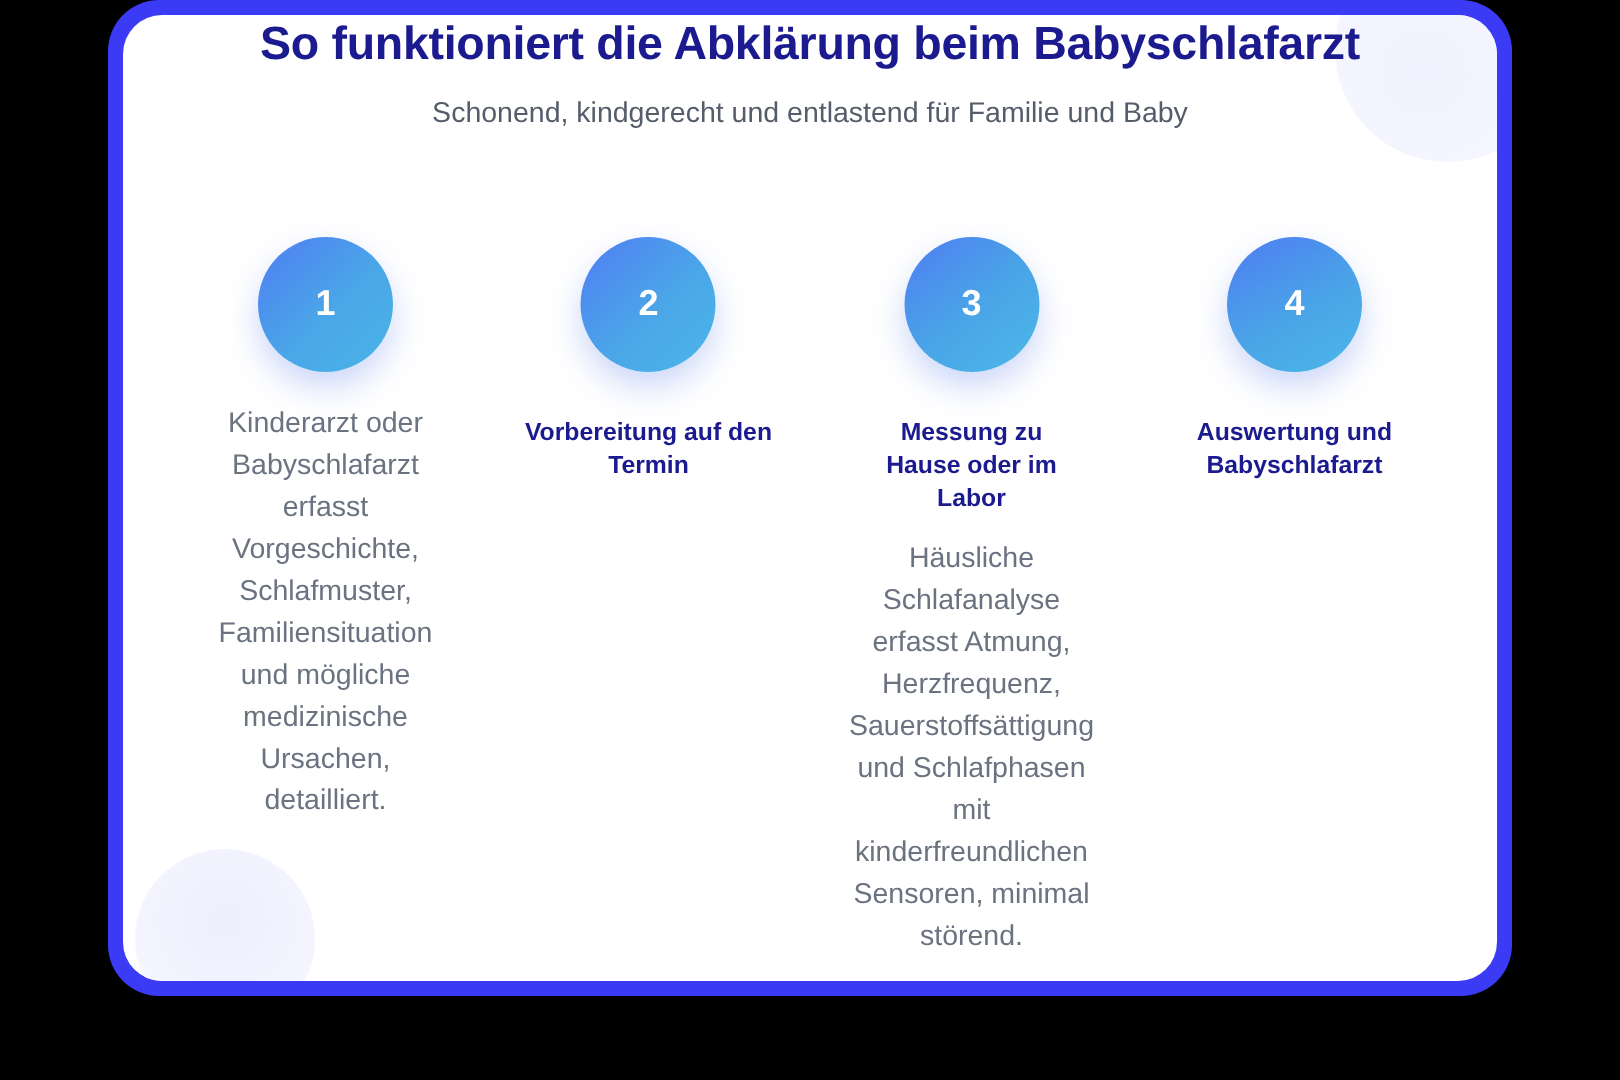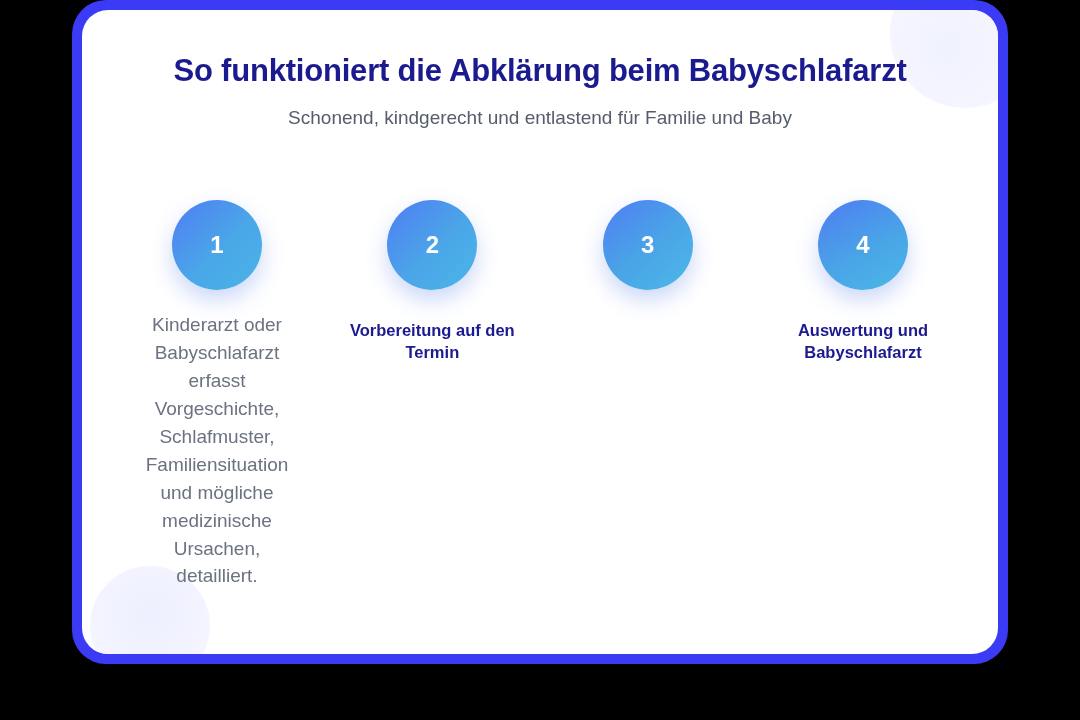--- a/index.html
+++ b/index.html
@@ -61,21 +61,20 @@
     width: 120px;
     height: 120px;
     left: 8px;
     bottom: -32px;
     background: radial-gradient(circle at 50% 40%, #eceefe 0%, #f3f4ff 65%, #ffffff 100%);
     opacity: 0.95;
   }
 
   .headings {
     position: relative;
-    padding-top: 42px;
     text-align: center;
   }
   .title {
     font-size: 31px;
     font-weight: bold;
     color: #1b1b8f;
     letter-spacing: -0.2px;
     margin: 0;
     line-height: 1.2;
   }
@@ -180,20 +179,22 @@
           <div class="circle-wrap">
             <div class="circle">2</div>
           </div>
           <div class="step-title">Vorbereitung auf den Termin</div>
         </div>
 
         <div class="step step-3">
           <div class="circle-wrap">
             <div class="circle">3</div>
           </div>
+          <div class="step-title">Messung zu Hause oder im Labor</div>
+          <div class="step-desc">Häusliche Schlafanalyse erfasst Atmung, Herzfrequenz, Sauerstoffsättigung und Schlafphasen mit kinderfreundlichen Sensoren, minimal störend.</div>
         </div>
 
         <div class="step step-4">
           <div class="circle-wrap">
             <div class="circle">4</div>
           </div>
           <div class="step-title">Auswertung und Babyschlafarzt</div>
         </div>
 
       </div>

